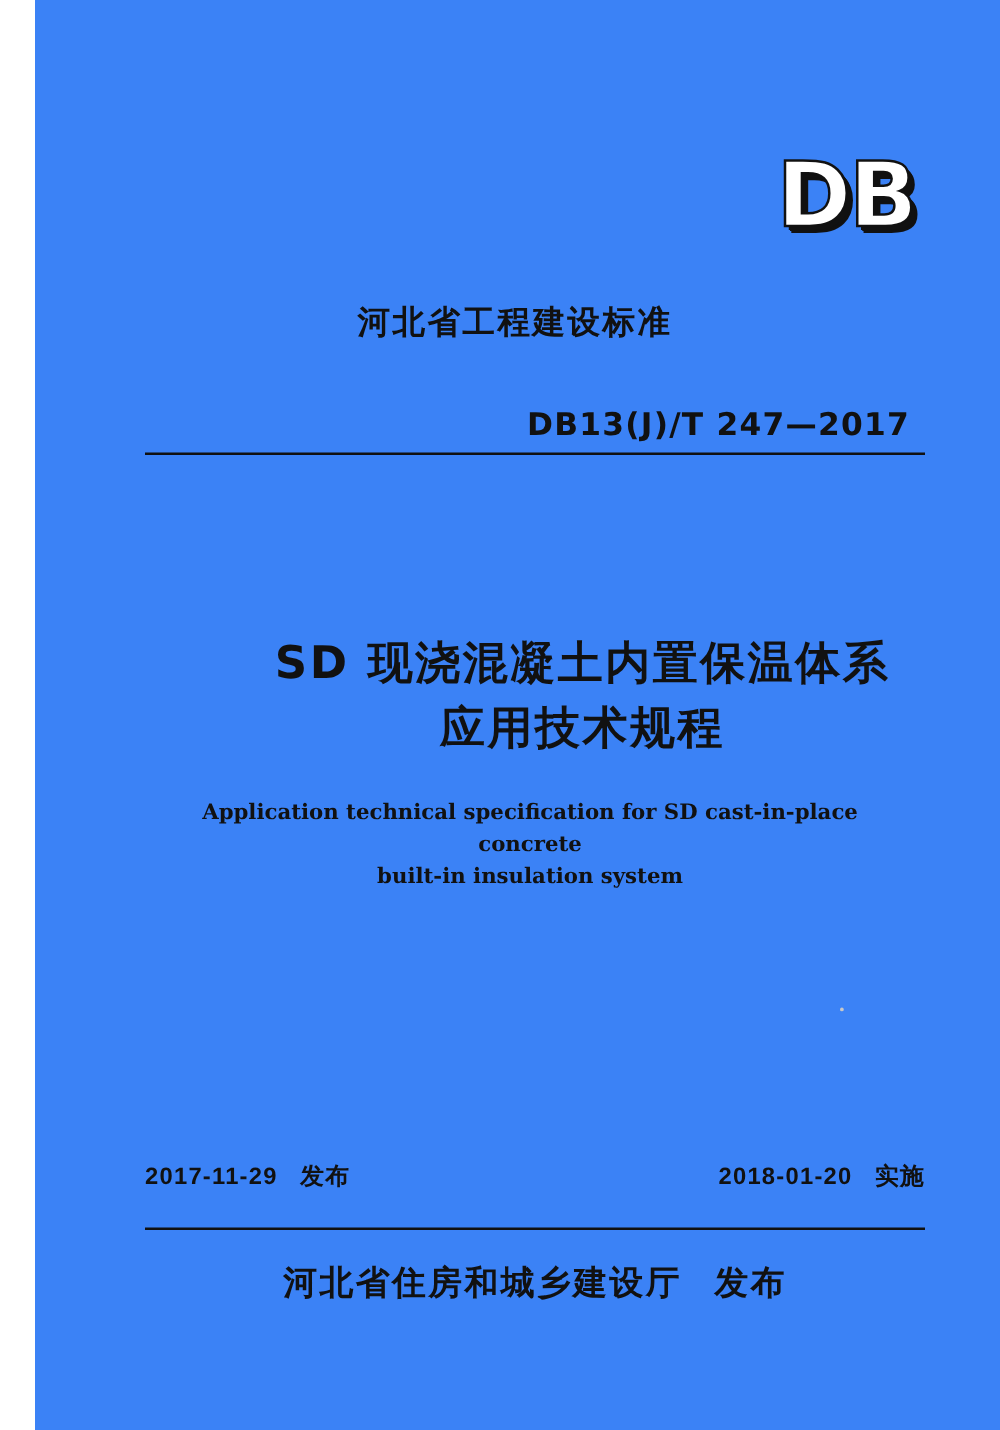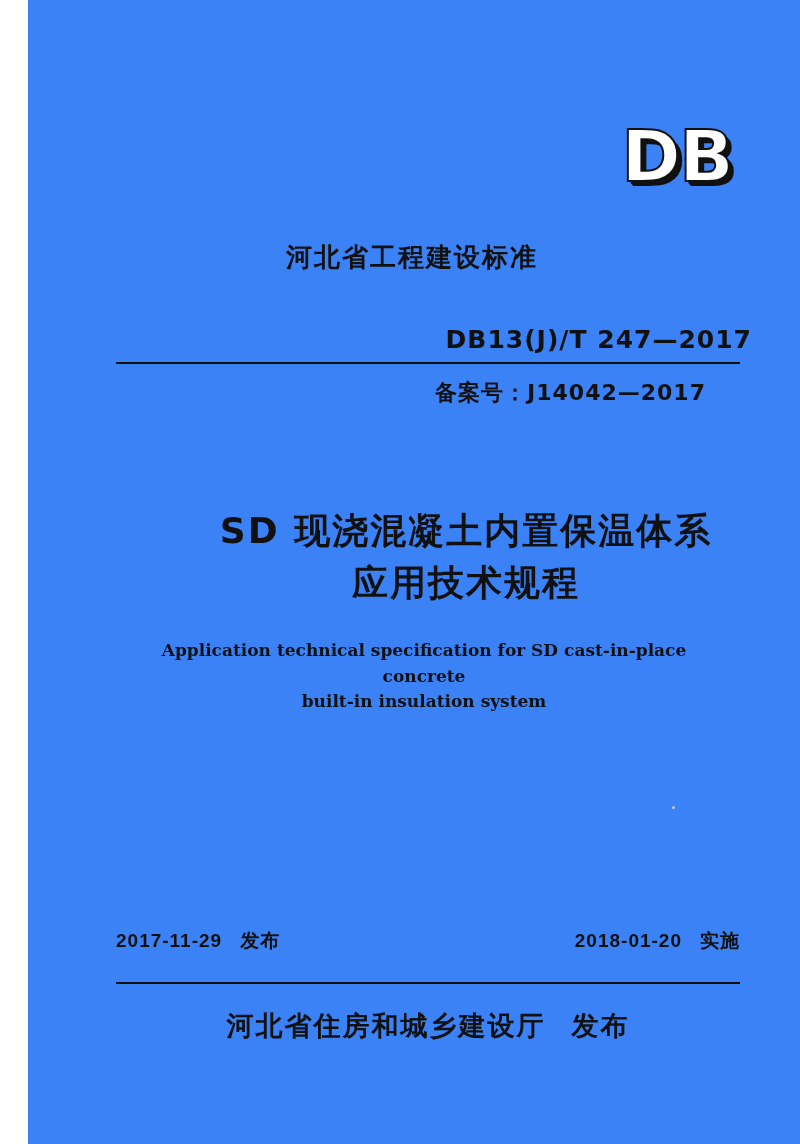--- a/index.html
+++ b/index.html
@@ -51,21 +51,21 @@
     text-align: center;
     font-family: "DejaVu Sans", sans-serif;
     font-weight: bold;
     font-size: 26px;
     letter-spacing: 2px;
     color: #111111;
   }
 
   .code-line {
     position: absolute;
-    right: 76px;
+    right: 100px;
     top: 325px;
     font-family: "DejaVu Sans", sans-serif;
     font-weight: bold;
     font-size: 25px;
     letter-spacing: 1px;
     color: #111111;
     text-align: center;
   }
   .filing-line {
     position: absolute;
@@ -179,21 +179,20 @@
 <div class="page">
 
   <div class="db-logo">DB</div>
 
   <div class="series">河北省工程建设标准</div>
 
   <div class="code-line">DB13(J)/T 247—2017</div>
 
   <div class="rule-top"></div>
 
-  <div class="filing-line">备案号：J14042—2017</div>
 
   <div class="title-cn">
     <div>SD 现浇混凝土内置保温体系</div>
     <div>应用技术规程</div>
   </div>
 
   <div class="title-en">
     <div>Application technical specification for SD cast-in-place concrete</div>
     <div>built-in insulation system</div>
   </div>

